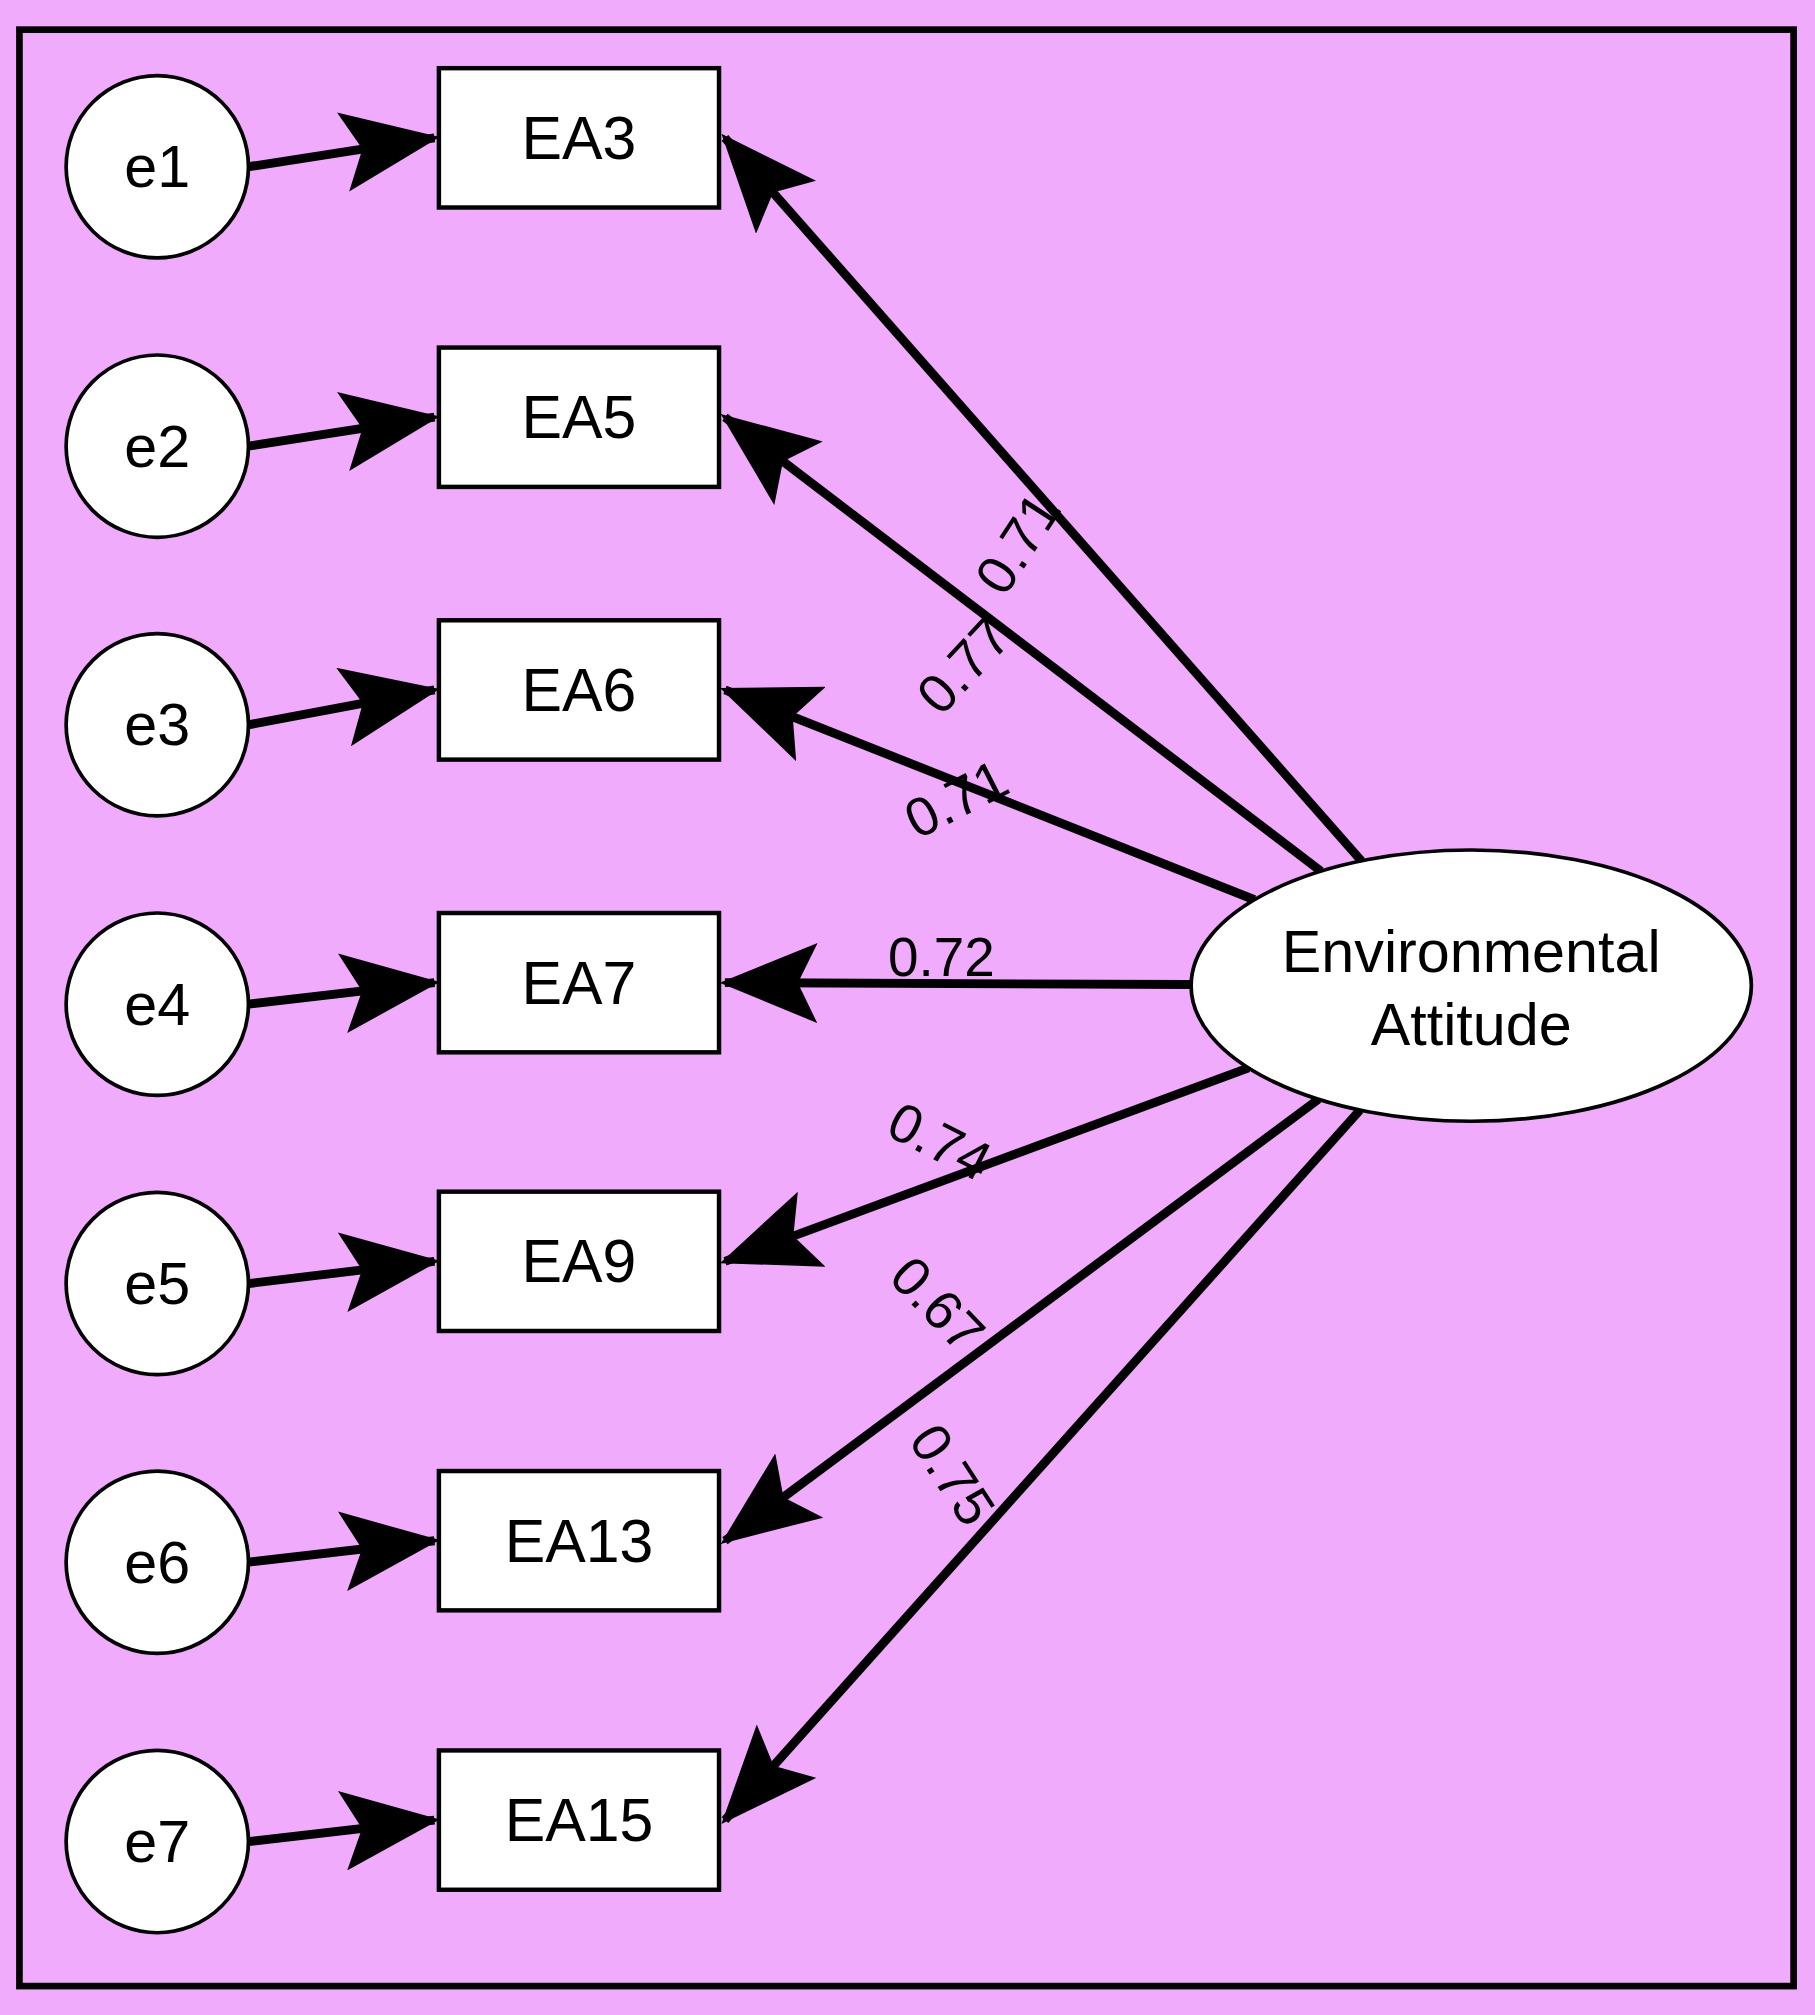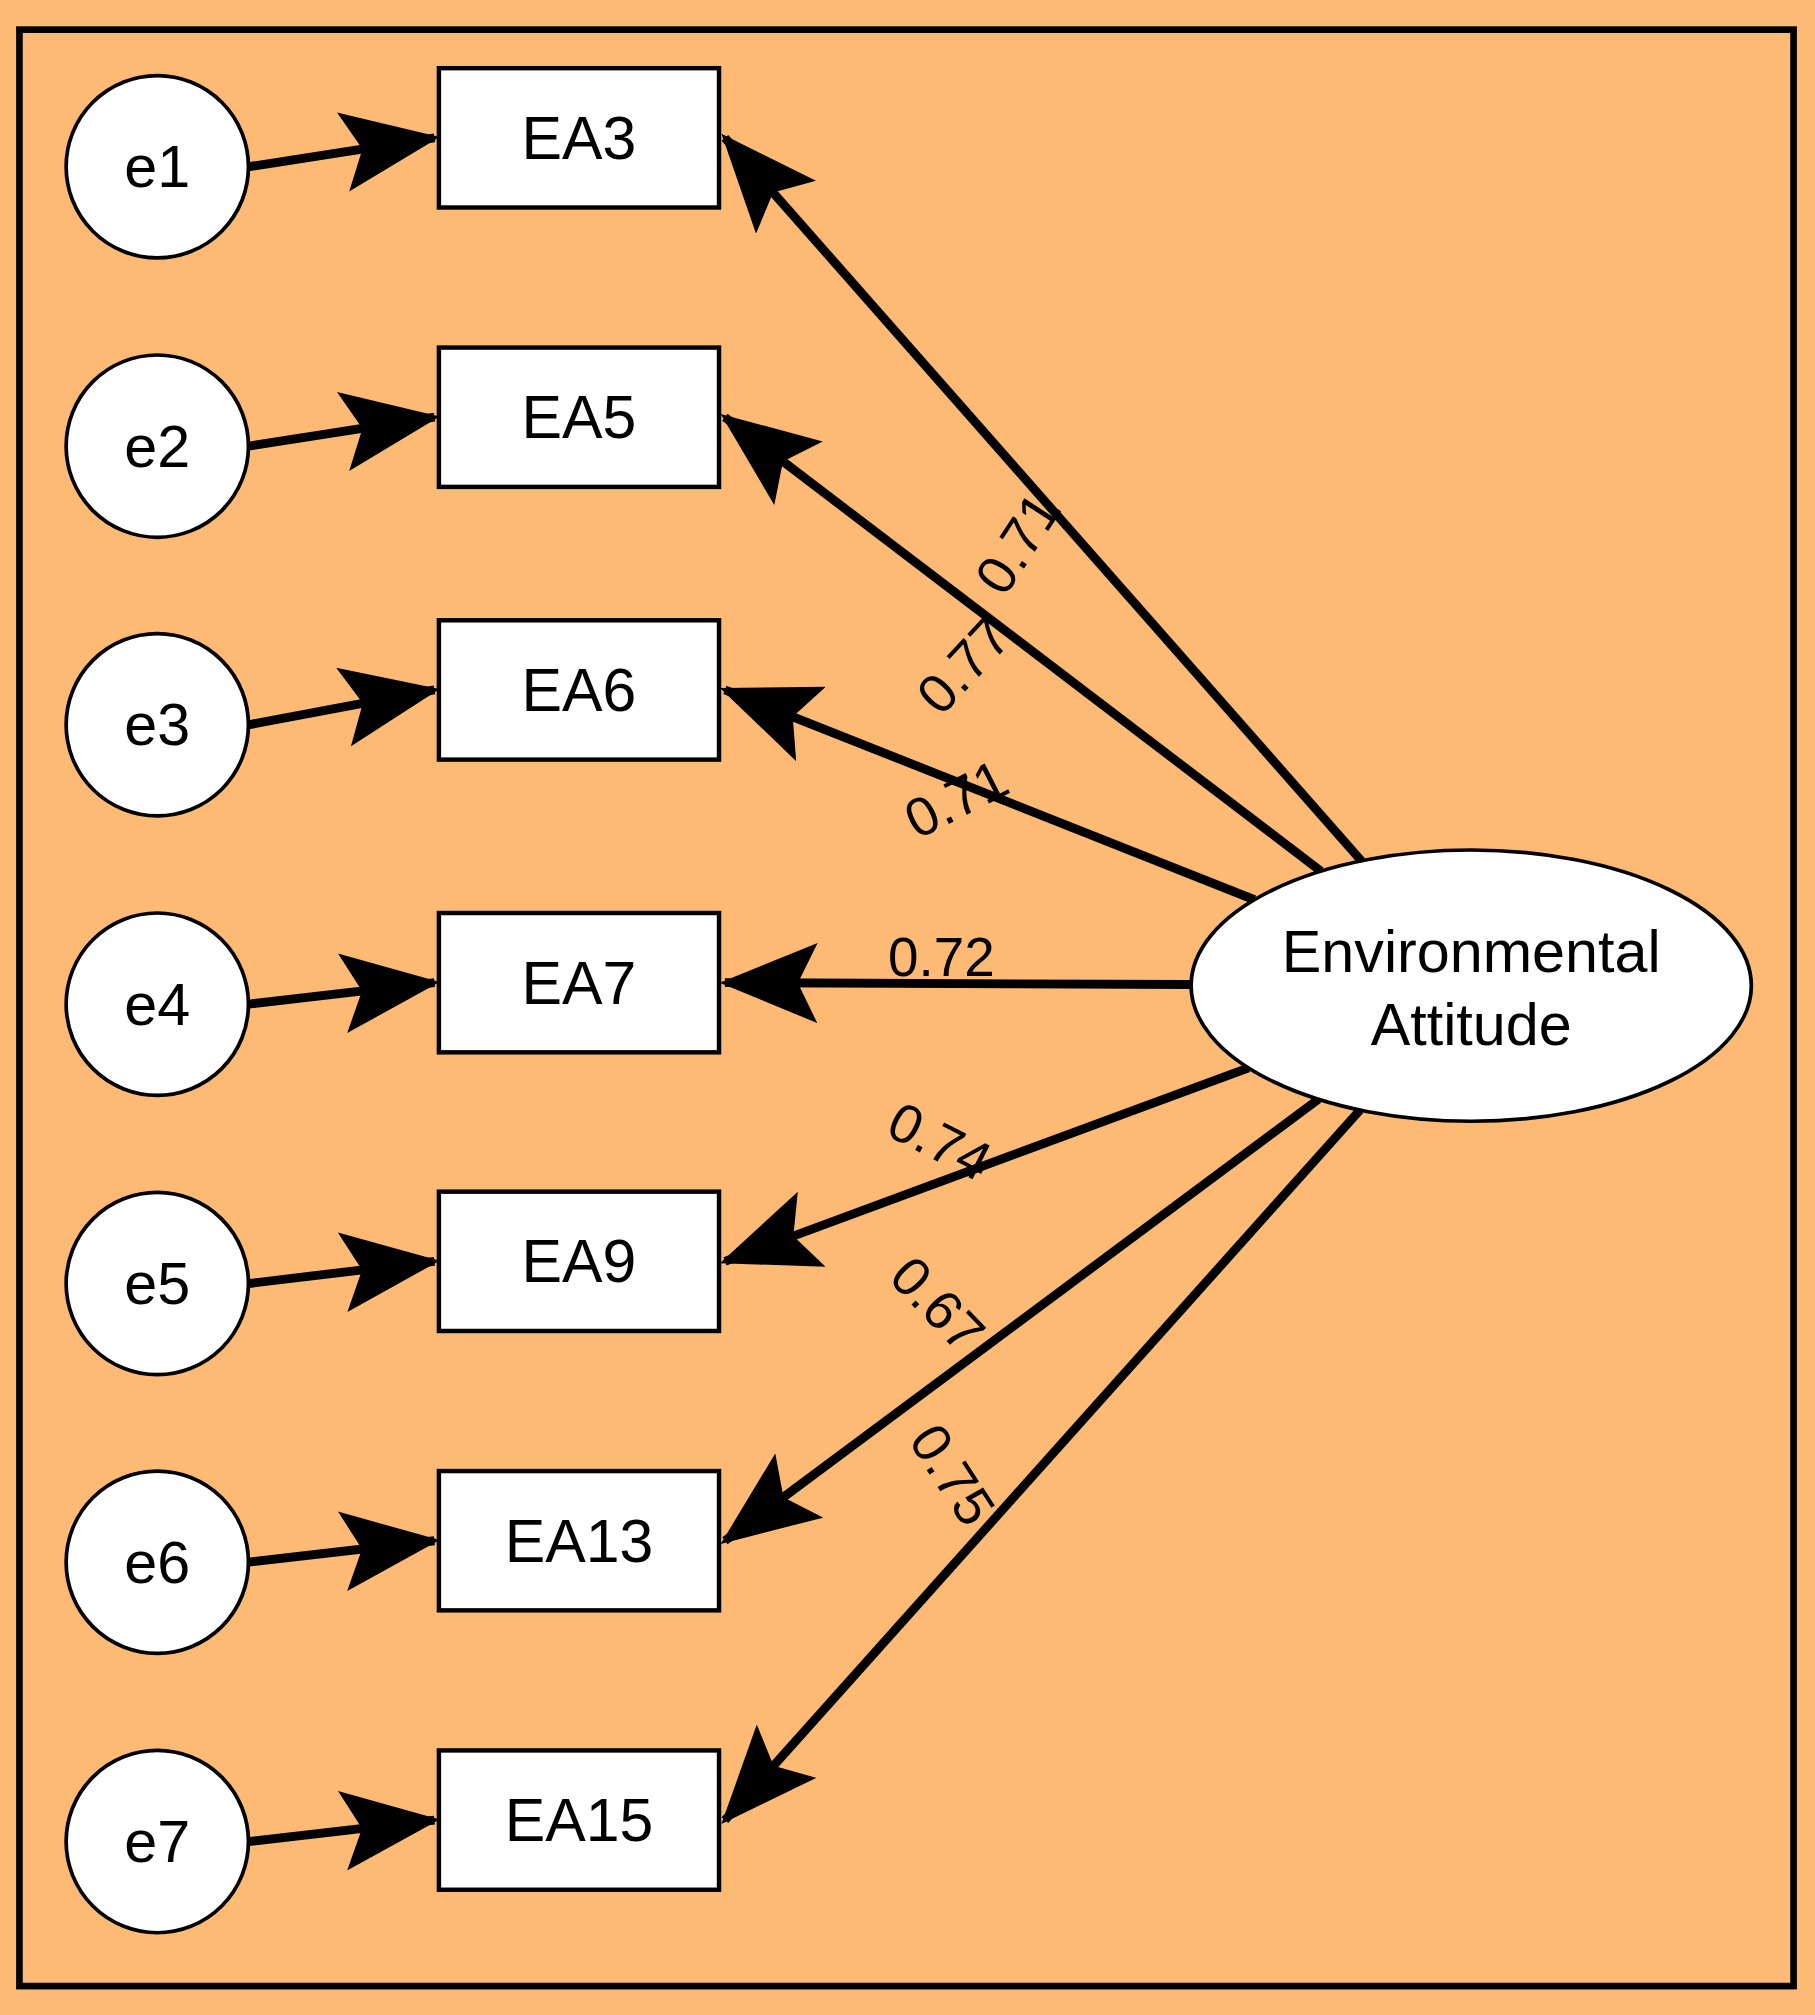--- a/index.html
+++ b/index.html
@@ -7,21 +7,21 @@
     padding: 0;
     background: #ffffff;
   }
   body {
     font-family: "Liberation Sans", sans-serif;
   }
   #canvas {
     position: relative;
     width: 1816px;
     height: 2015px;
-    background: #fdba74;
+    background: #f0abfc;
     overflow: hidden;
   }
   #diagram-svg {
     position: absolute;
     left: 0;
     top: 0;
     width: 1816px;
     height: 2015px;
   }
   .node-text {

